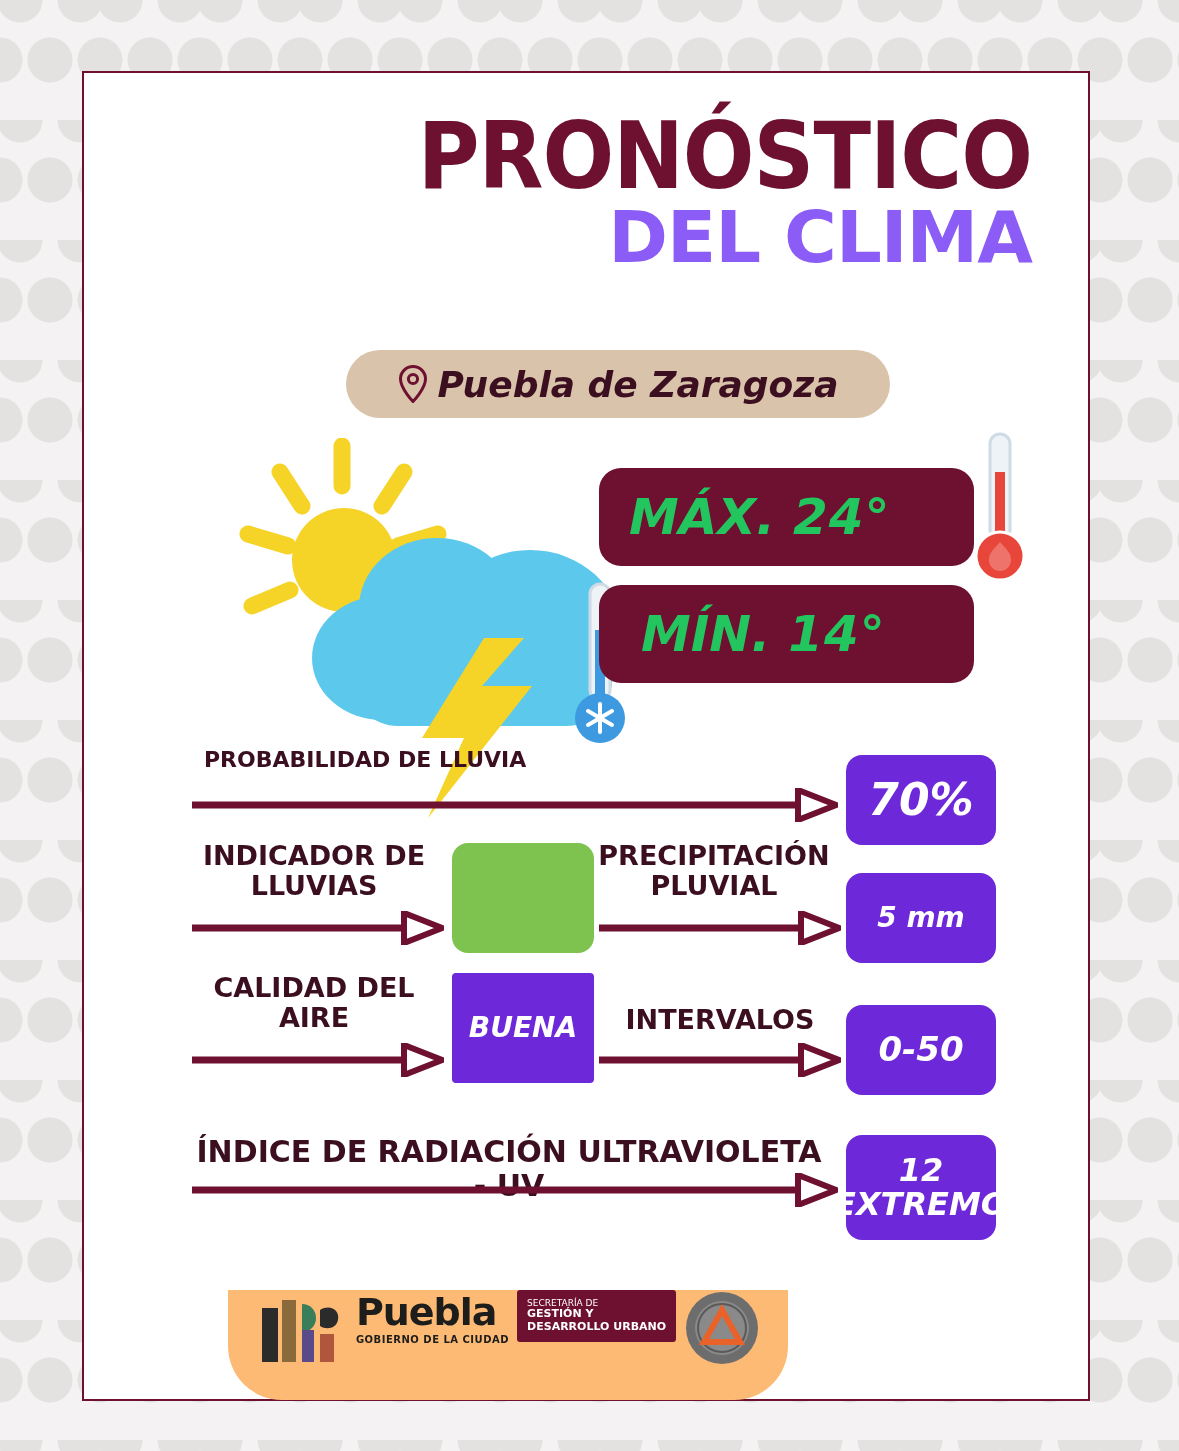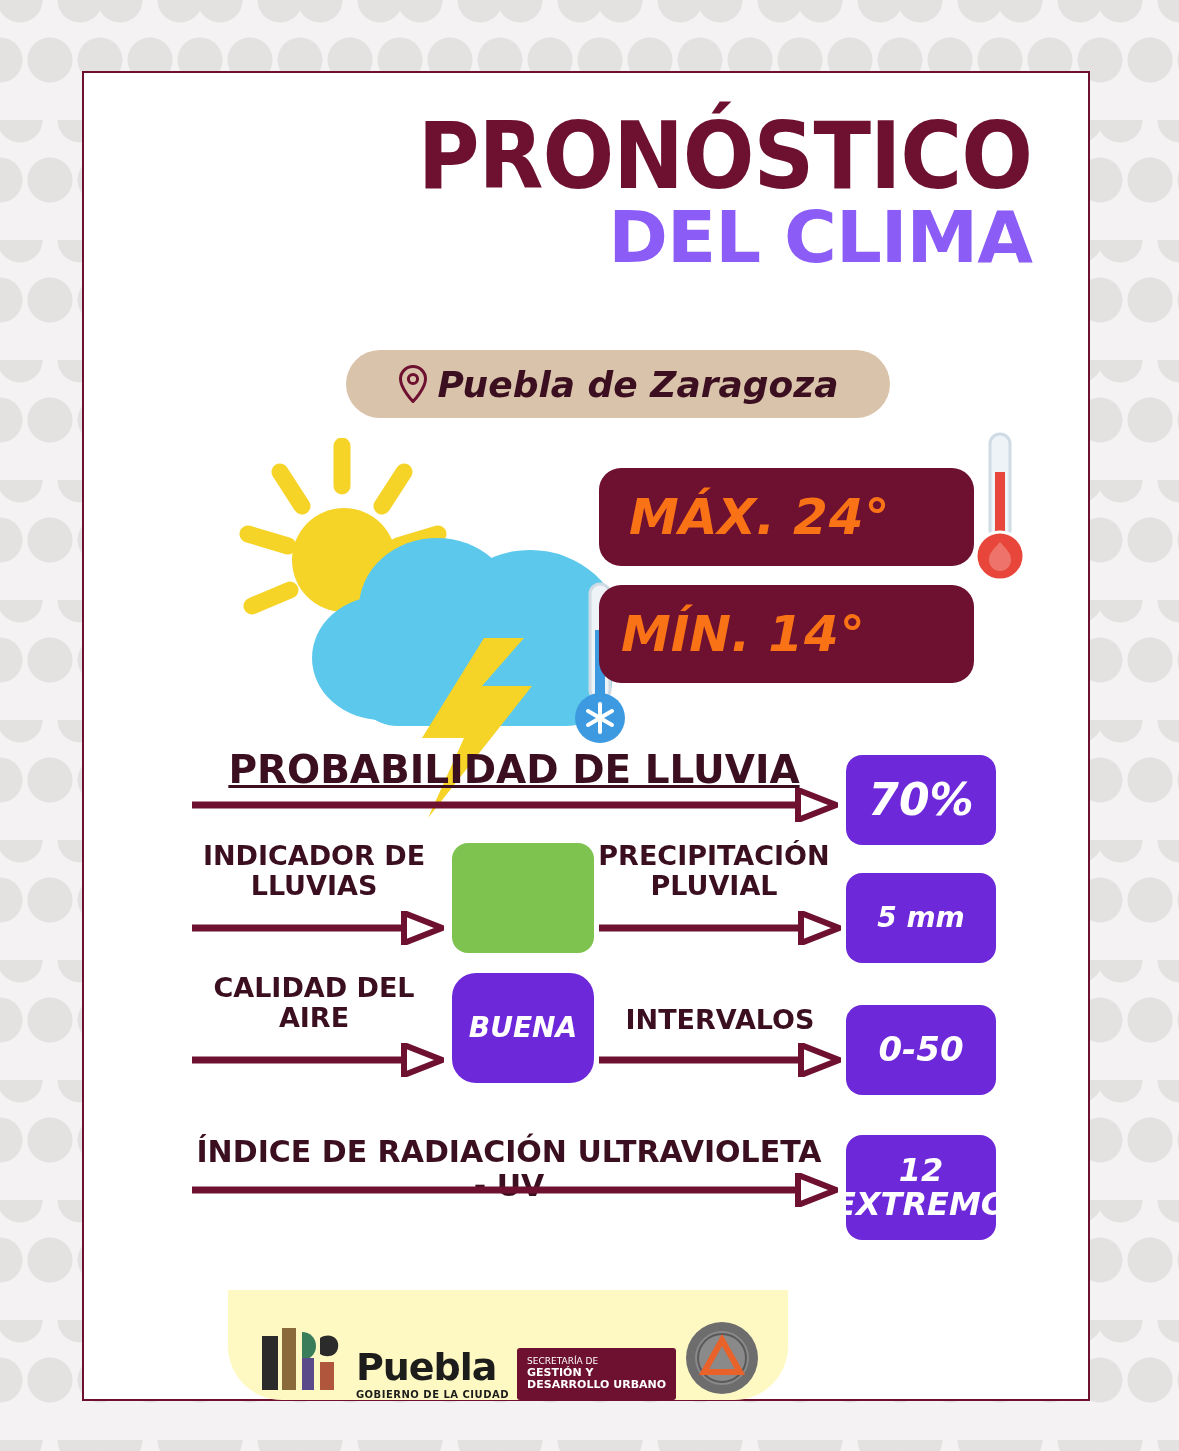--- a/index.html
+++ b/index.html
@@ -93,35 +93,35 @@
     width: 420px; height: 390px;
   }
 
   
   .temp-chip {
     position: absolute;
     background: #6e1030;
     border-radius: 22px;
     display: flex;
     align-items: center;
-    color: #f97316;
+    color: #22c55e;
     font-family: "DejaVu Sans", sans-serif;
     font-style: italic;
     font-weight: 700;
   }
   .temp-max {
     left: 515px; top: 395px;
     width: 375px; height: 98px;
     padding-left: 30px;
     font-size: 50px;
   }
   .temp-min {
     left: 515px; top: 512px;
     width: 375px; height: 98px;
-    padding-left: 22px;
+    padding-left: 42px;
     font-size: 50px;
   }
   .temp-label { margin-right: 18px; }
   .temp-value { letter-spacing: 1px; }
 
   .thermo-hot { position: absolute; left: 880px; top: 355px; width: 72px; height: 160px; }
   .thermo-cold { position: absolute; left: 480px; top: 505px; width: 72px; height: 170px; }
 
   
   .row-label {
@@ -153,24 +153,24 @@
     width: 142px; height: 110px;
     background: #7ec24f;
     border-radius: 16px;
   }
 
   
   .footer-bar {
     position: absolute;
     left: 228px; top: 1290px;
     width: 560px; height: 110px;
-    background: #fef9c3;
+    background: #fdba74;
     border-radius: 0 0 54px 54px;
     display: flex;
-    align-items: flex-end;
+    align-items: flex-start;
     justify-content: center;
     gap: 8px;
   }
   .puebla-logo { display: flex; align-items: center; gap: 6px; }
   .puebla-word {
     font-family: "DejaVu Sans", sans-serif;
     font-weight: 900;
     font-size: 38px;
     color: #1d1d1b;
     letter-spacing: -1px;
@@ -269,21 +269,21 @@
     <div class="temp-chip temp-max">
       <span class="temp-label">MÁX.</span>
       <span class="temp-value">24°</span>
     </div>
 
     <div class="temp-chip temp-min">
       <span class="temp-label">MÍN.</span>
       <span class="temp-value">14°</span>
     </div>
 
-    <div class="row-label" style="left:120px; top:675px; width:620px; text-align:center; font-size:39px;text-decoration:underline;">PROBABILIDAD DE LLUVIA</div>
+    <div class="row-label" style="left:120px; top:675px; width:620px; text-align:left; font-size:22px;">PROBABILIDAD DE LLUVIA</div>
     <div class="arrow-line" style="left:108px; top:715px;">
       <svg width="646" height="34" viewBox="0 0 646 34">
         <line x1="0" y1="17" x2="608" y2="17" stroke="#6e1030" stroke-width="7"></line>
         <polygon points="606,2 644,17 606,32" fill="none" stroke="#6e1030" stroke-width="6"></polygon>
       </svg>
     </div>
     <div class="value-box" style="left:762px; top:682px; width:150px; height:90px; font-size:44px;">70%</div>
 
     <div class="row-label" style="left:110px; top:768px; width:240px; text-align:center; font-size:27px;">
       <div>INDICADOR DE</div>
@@ -312,21 +312,21 @@
     <div class="row-label" style="left:110px; top:900px; width:240px; text-align:center; font-size:27px;">
       <div>CALIDAD DEL</div>
       <div>AIRE</div>
     </div>
     <div class="arrow-line" style="left:108px; top:970px;">
       <svg width="252" height="34" viewBox="0 0 252 34">
         <line x1="0" y1="17" x2="214" y2="17" stroke="#6e1030" stroke-width="7"></line>
         <polygon points="212,2 250,17 212,32" fill="none" stroke="#6e1030" stroke-width="6"></polygon>
       </svg>
     </div>
-    <div class="value-box" style="left:368px; top:900px; width:142px; height:110px; font-size:28px; border-radius:24px;">BUENA</div>
+    <div class="value-box" style="left:368px; top:900px; width:142px; height:110px; font-size:28px; border-radius:4px;">BUENA</div>
 
     <div class="row-label" style="left:516px; top:932px; width:240px; text-align:center; font-size:27px;">INTERVALOS</div>
     <div class="arrow-line" style="left:515px; top:970px;">
       <svg width="242" height="34" viewBox="0 0 242 34">
         <line x1="0" y1="17" x2="204" y2="17" stroke="#6e1030" stroke-width="7"></line>
         <polygon points="202,2 240,17 202,32" fill="none" stroke="#6e1030" stroke-width="6"></polygon>
       </svg>
     </div>
     <div class="value-box" style="left:762px; top:932px; width:150px; height:90px; font-size:34px;">0-50</div>
 

